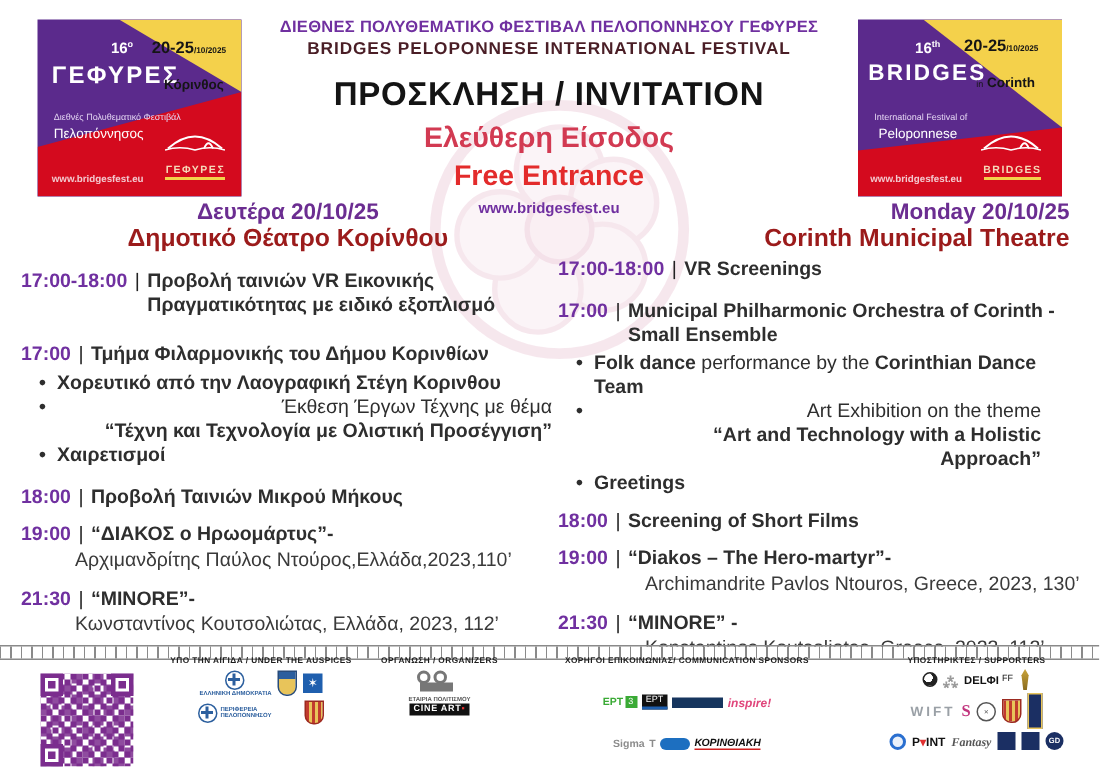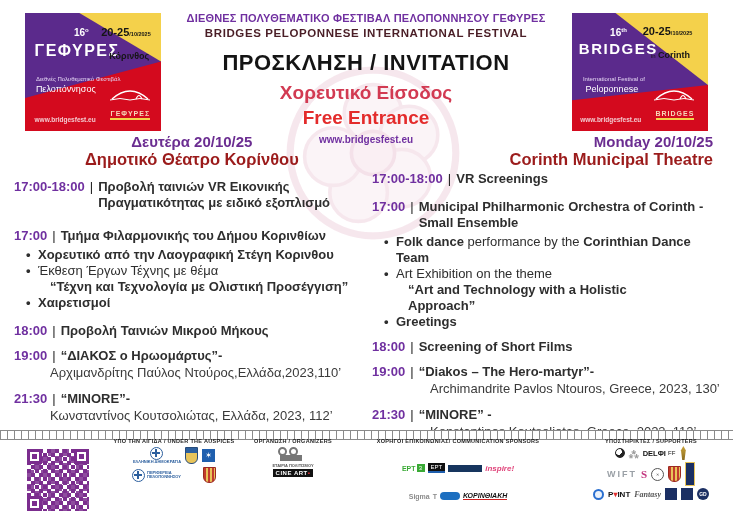--- a/index.html
+++ b/index.html
@@ -54,21 +54,21 @@
   .col-left  { left:14px;  top:179px; width:354px; }
   .col-right { left:372px; top:171px; width:356px; }
   .ev-line { display:flex; align-items:flex-start; }
   .time { color:#7030a0; font-weight:700; white-space:nowrap; }
   .pipe { color:#222; margin:0 5px; font-weight:400; }
   .etxt { font-weight:700; }
   .bullets { list-style:none; margin:3px 0 0 12px; }
   .col-right .bullets { max-width:310px; }
   .bullets li { padding-left:12px; position:relative; font-weight:700; }
   .bullets li::before { content:"•"; position:absolute; left:0; font-weight:700; }
-  .bullets li.reg, .reg { font-weight:400; }
+  .bullets li.reg, .reg { font-weight:400;text-align:right; }
   .b { font-weight:700; }
   .q-indent { margin-left:12px; font-weight:700; }
   .credits { font-weight:400; color:#3a3a3a; margin-top:1px; }
   .col-left  .credits { margin-left:36px; }
   .col-right .credits { margin-left:58px; }
   .mb17{margin-bottom:17px;} .mb12{margin-bottom:12px;} .mb9{margin-bottom:9px;} .mb10{margin-bottom:10px;}
 
   
   .filmstrip { position:absolute; left:0; top:430px; width:733px; height:10px; z-index:2;
     border-top:1px solid #8a8a8a; border-bottom:1px solid #8a8a8a;
@@ -202,21 +202,21 @@
       <div class="lg-brand">BRIDGES</div>
       <div class="lg-brand-bar"></div>
     </div>
     <div class="lg-t lg-web" style="left:6%;top:88%;">www.bridgesfest.eu</div>
   </div>
 
   <div class="center-head">
     <div class="h-gr">ΔΙΕΘΝΕΣ ΠΟΛΥΘΕΜΑΤΙΚΟ ΦΕΣΤΙΒΑΛ ΠΕΛΟΠΟΝΝΗΣΟΥ ΓΕΦΥΡΕΣ</div>
     <div class="h-en">BRIDGES  PELOPONNESE  INTERNATIONAL  FESTIVAL</div>
     <div class="h-inv">ΠΡΟΣΚΛΗΣΗ / INVITATION</div>
-    <div class="h-free-gr">Χορευτικό Είσοδος</div>
+    <div class="h-free-gr">Ελεύθερη Είσοδος</div>
     <div class="h-free-en">Free Entrance</div>
     <div class="h-web">www.bridgesfest.eu</div>
   </div>
 
   <div class="prog-head l">
     <div class="ph-date">Δευτέρα 20/10/25</div>
     <div class="ph-venue">Δημοτικό Θέατρο Κορίνθου</div>
   </div>
   <div class="prog-head r">
     <div class="ph-date">Monday 20/10/25</div>

